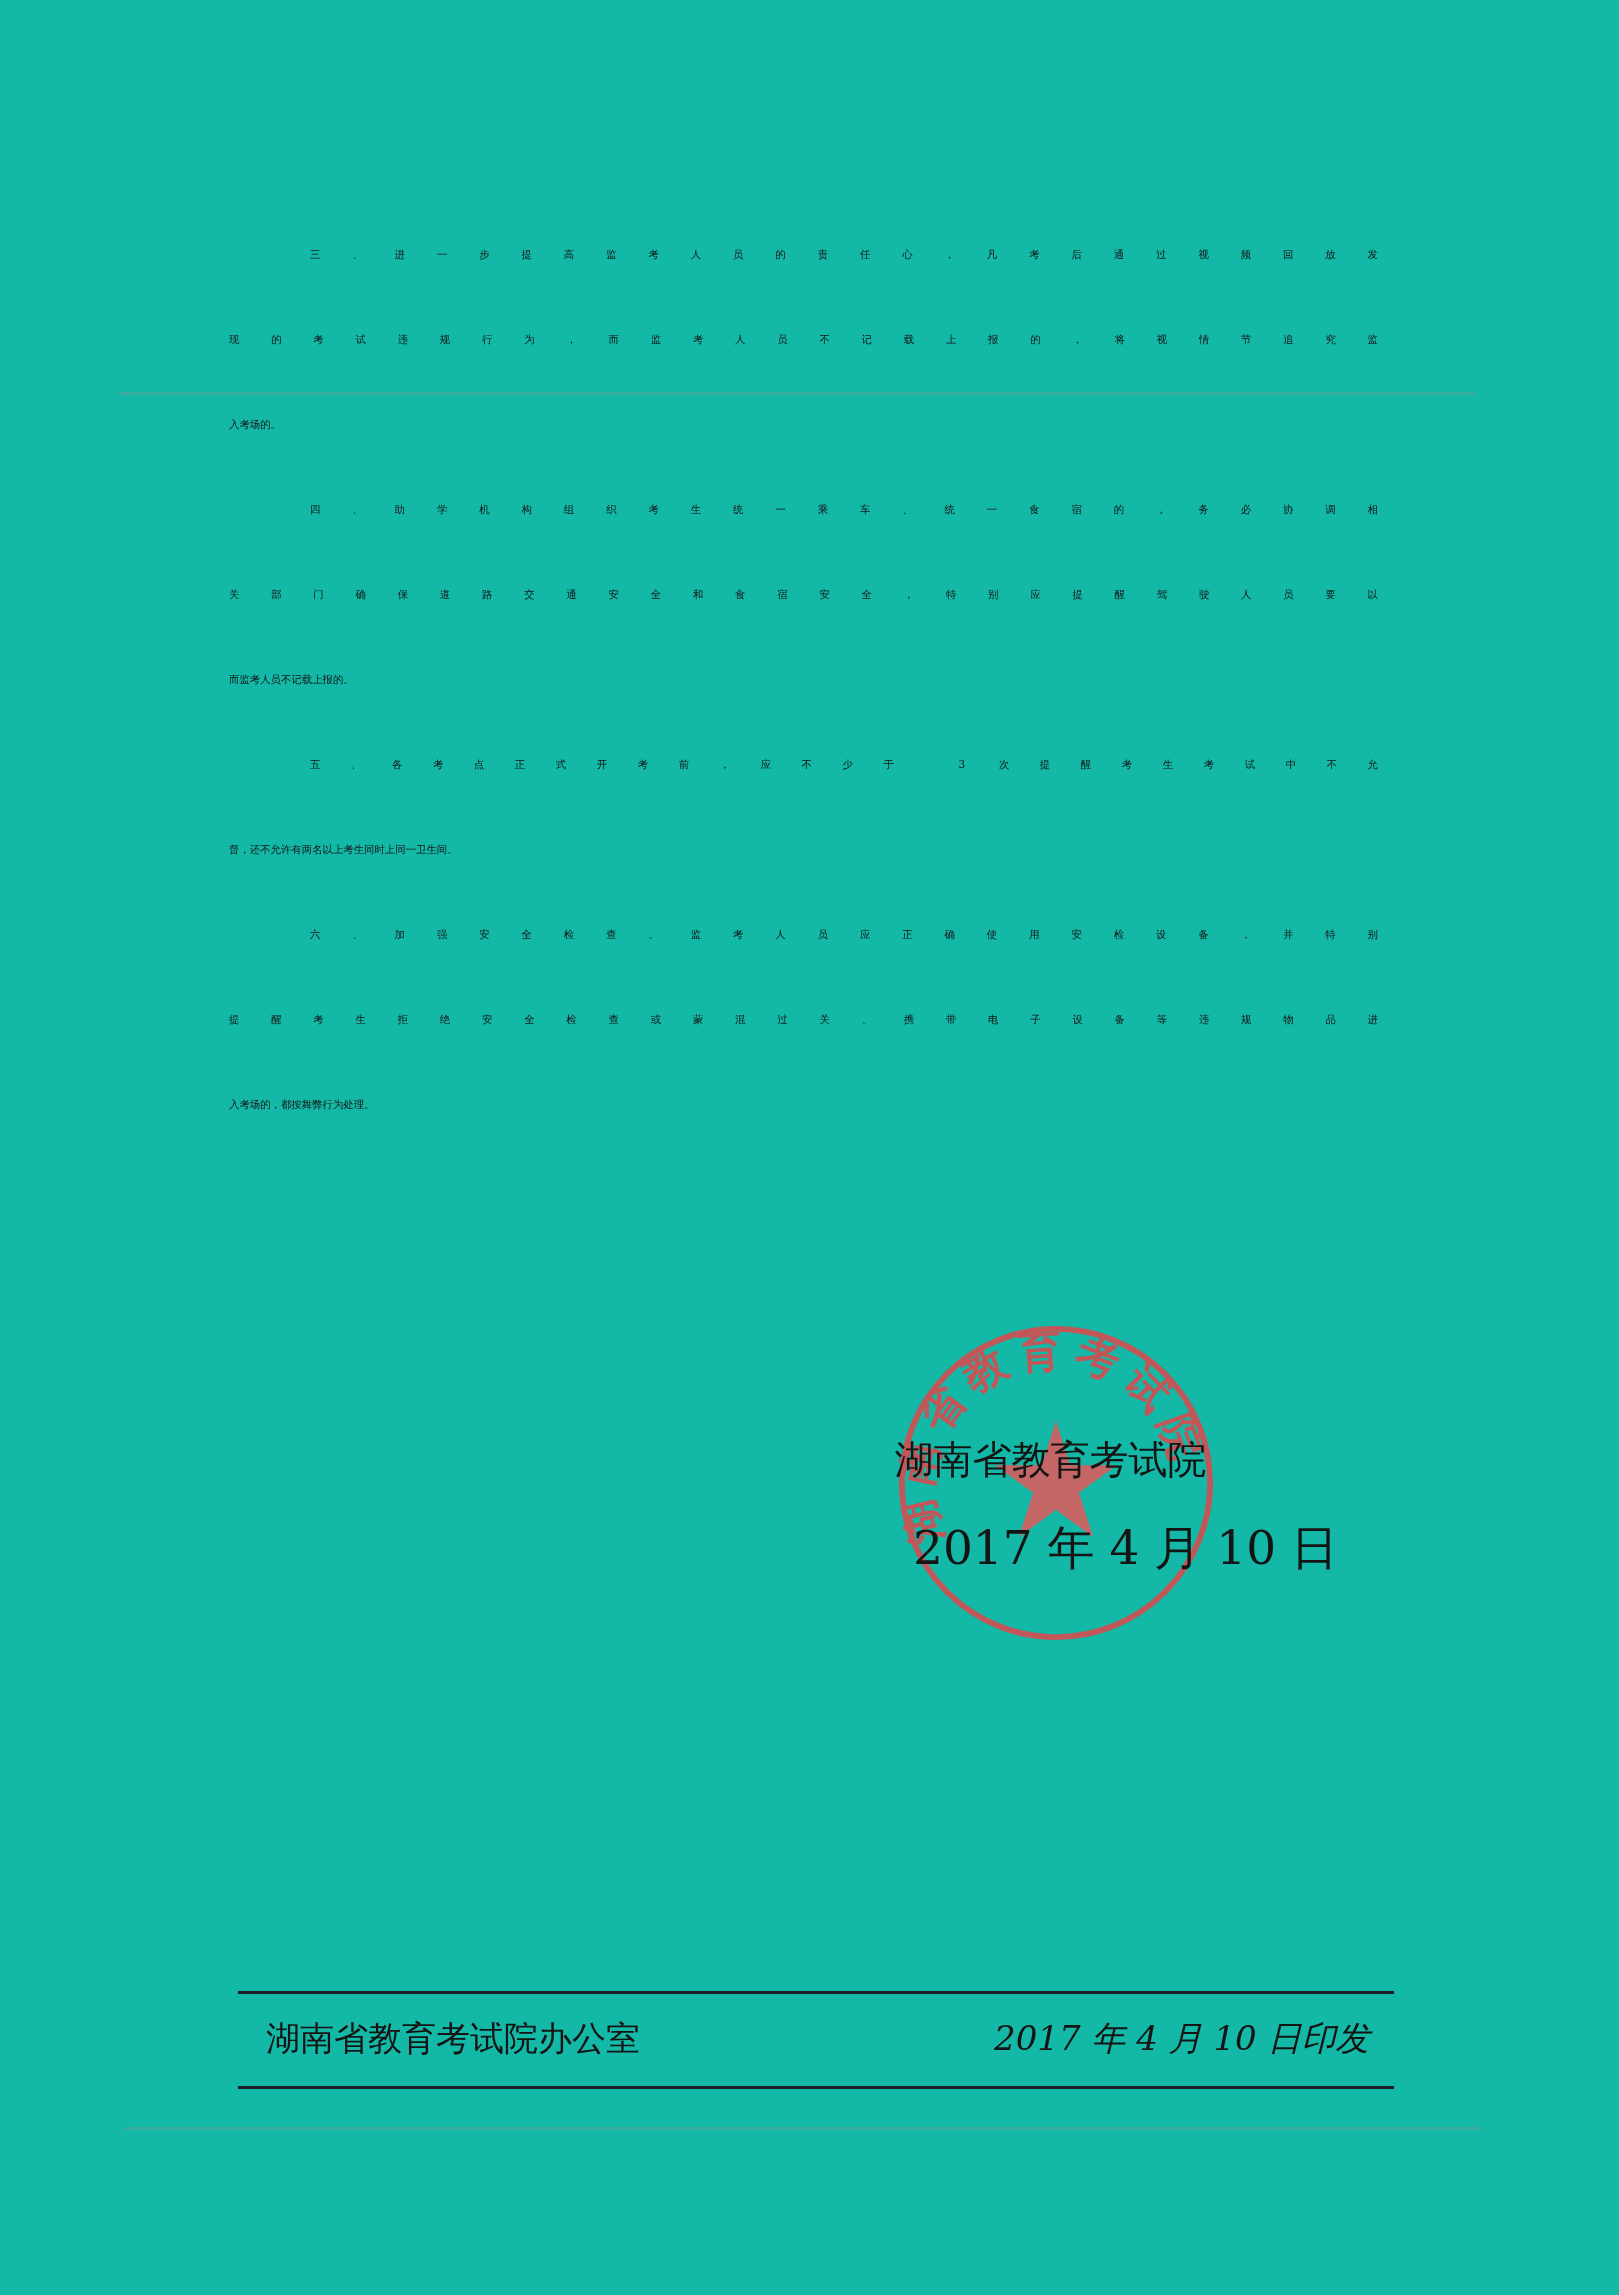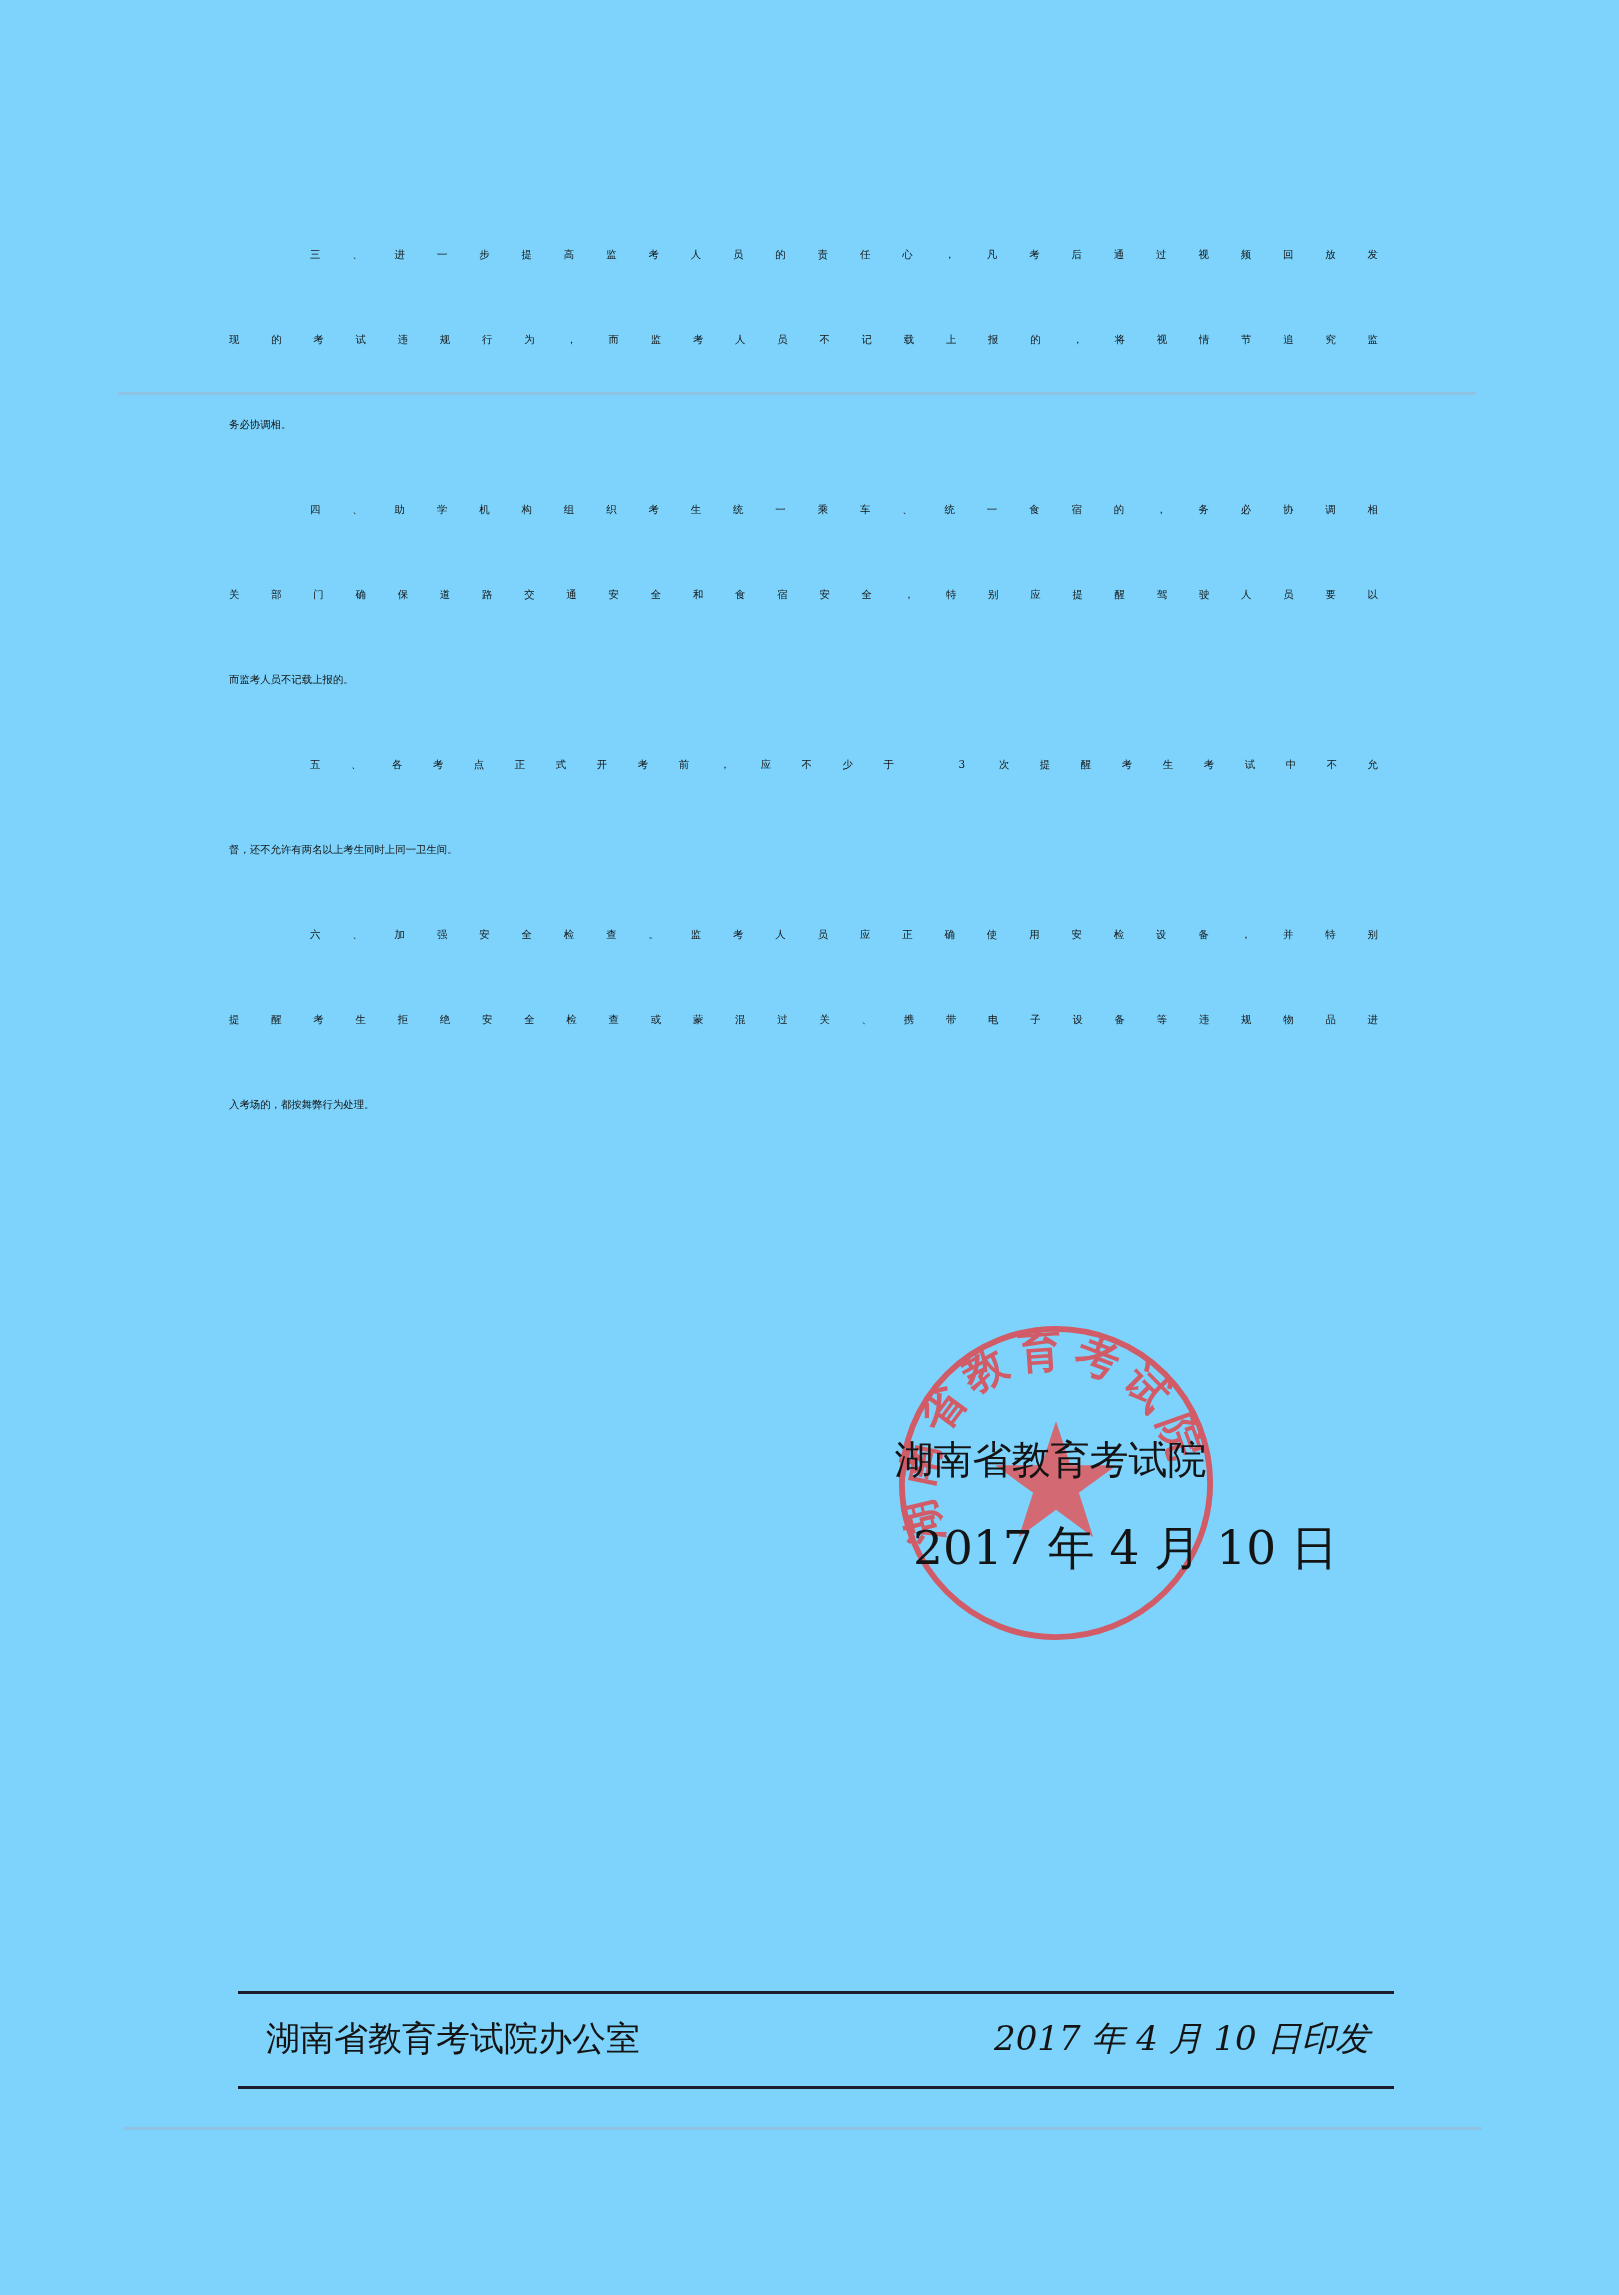--- a/index.html
+++ b/index.html
@@ -14,21 +14,21 @@
       overflow: hidden;
       background: #fdfdfd;
       font-family: "DejaVu Serif", "Liberation Serif", serif;
       color: #141414;
     }
     .page {
       position: absolute;
       left: 0; top: 0;
       width: 1619px;
       height: 2295px;
-      background: #7dd3fc;
+      background: #14b8a6;
     }
     
     .bleed-line {
       position: absolute;
       height: 3.3px;
       background: rgba(230, 120, 120, 0.18);
     }
     .body-text {
       position: absolute;
       left: 229px;
@@ -113,21 +113,21 @@
 <div class="page">
 
   <div class="bleed-line" style="left:118px; top:392px; width:1358px;"></div>
   <div class="bleed-line" style="left:124px; top:2127px; width:1358px;"></div>
 
   <div class="body-text">
 
     <div class="paragraph">
       <span class="line indent">三、进一步提高监考人员的责任心，凡考后通过视频回放发</span>
       <span class="line">现的考试违规行为，而监考人员不记载上报的，将视情节追究监</span>
-      <span class="line last">务必协调相。</span>
+      <span class="line last">入考场的。</span>
     </div>
 
     <div class="paragraph">
       <span class="line indent">四、助学机构组织考生统一乘车、统一食宿的，务必协调相</span>
       <span class="line">关部门确保道路交通安全和食宿安全，特别应提醒驾驶人员要以</span>
       <span class="line last">而监考人员不记载上报的。</span>
     </div>
 
     <div class="paragraph">
       <span class="line indent">五、各考点正式开考前，应不少于 3 次提醒考生考试中不允</span>

